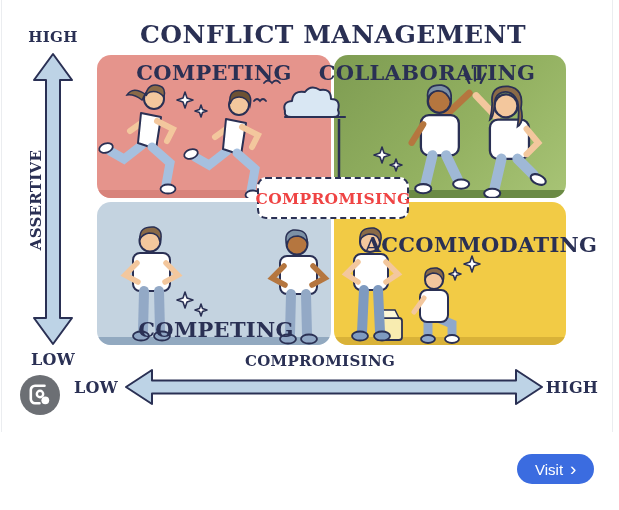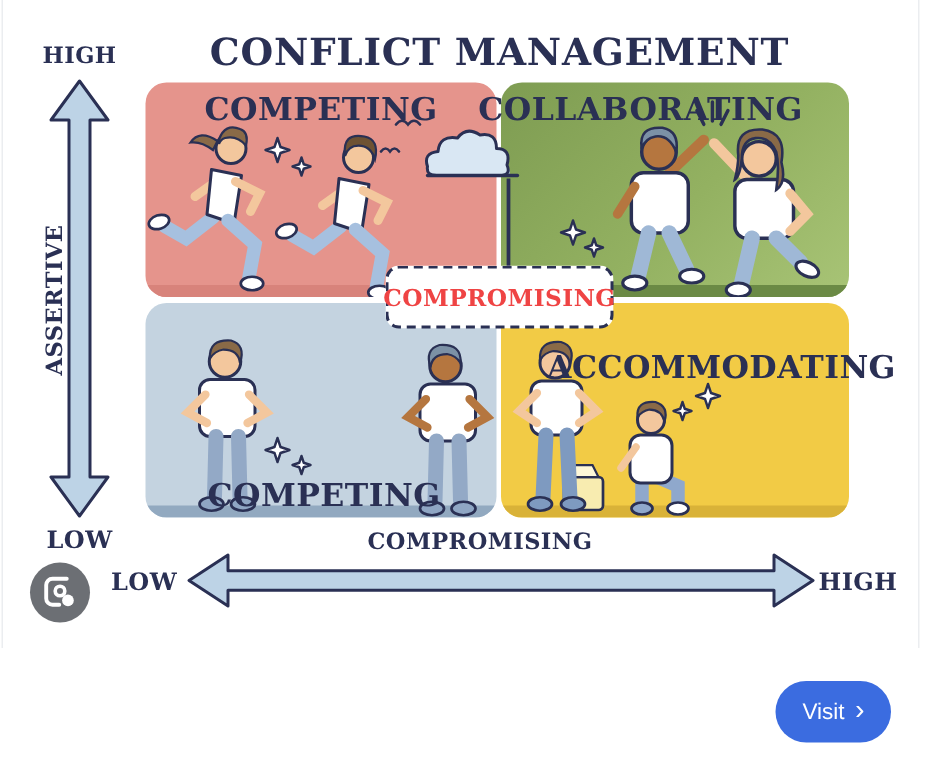--- a/index.html
+++ b/index.html
@@ -48,21 +48,21 @@
   .lens-btn {
     position:absolute; left:20px; top:375px; width:40px; height:40px; border-radius:50%;
     background:rgba(95,99,104,.92); display:flex; align-items:center; justify-content:center;
     cursor:pointer; z-index:8; border:none;
   }
   .caption {
     position:absolute; left:22px; top:444px; width:490px;
     font-size:20px; line-height:30px; color:#1f1f1f; cursor:pointer;
   }
   .visit-btn {
-    position:absolute; left:517px; top:454px; height:41px; padding:0 18px;
+    position:absolute; left:517px; top:454px; height:30px; padding:0 18px;
     background:#3B6CE0; border:none; border-radius:21px; cursor:pointer;
     display:flex; align-items:center; gap:7px; color:#fff;
   }
   .visit-btn .vlabel { font-size:15px; font-family:"Liberation Sans", sans-serif; }
   .visit-btn .vchev { font-size:19px; line-height:1; margin-top:-2px; }
 </style>
 </head>
 <body>
 
 <div class="stage">

